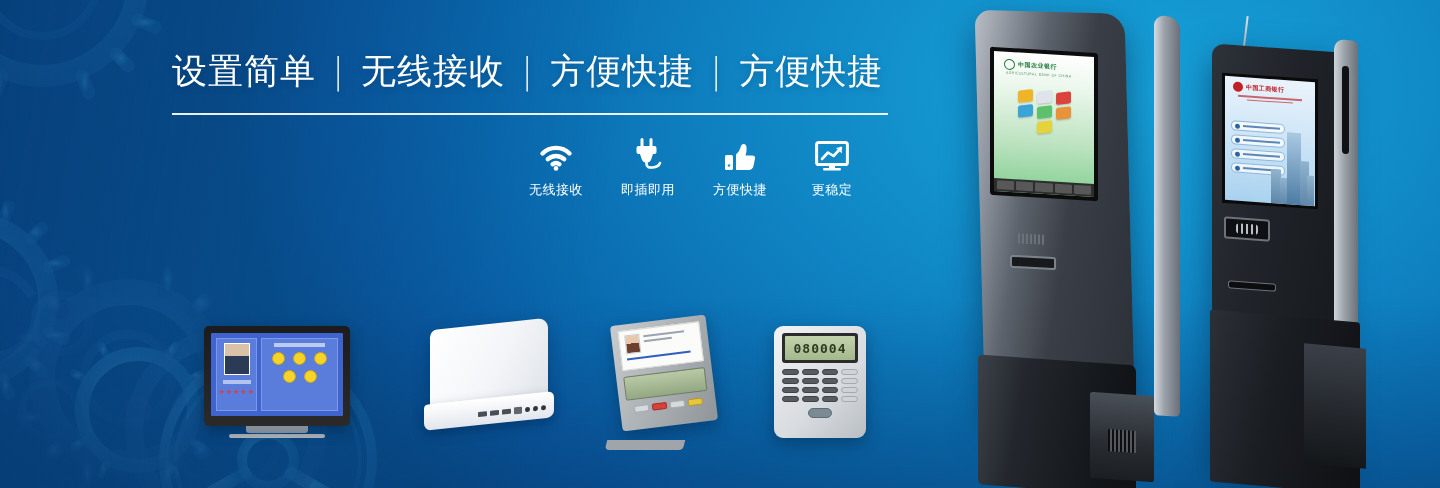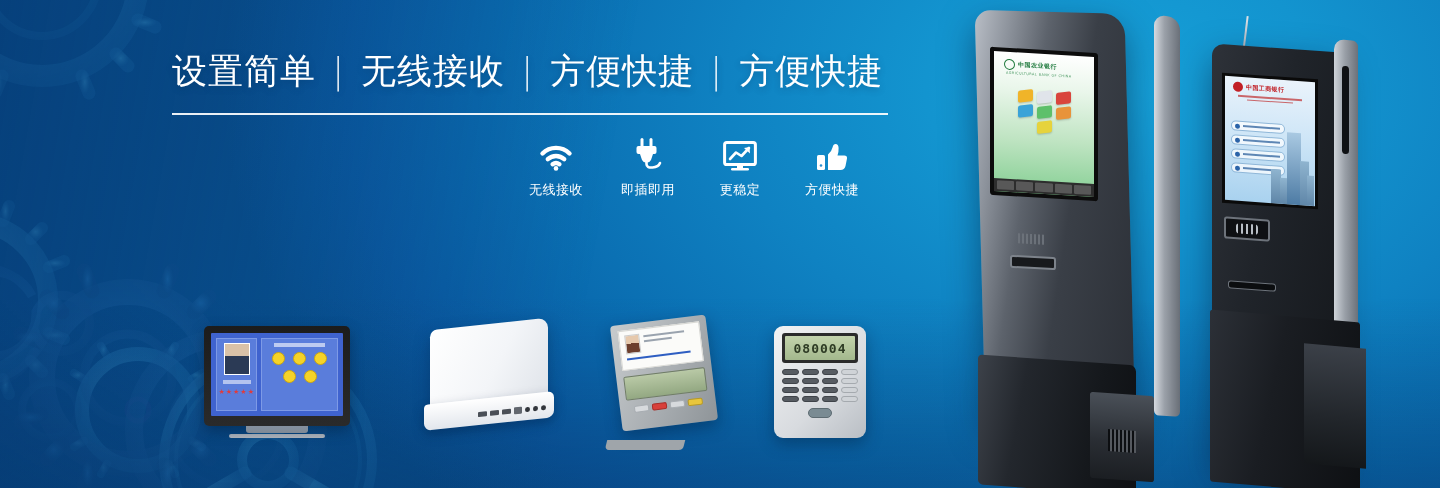--- a/index.html
+++ b/index.html
@@ -522,42 +522,42 @@
             <rect x="2.5" y="8" width="20" height="8" rx="2" fill="#ffffff"></rect>
             <path d="M6 16 H19 L17 22 A5 5 0 0 1 8 22 Z" fill="#ffffff"></path>
             <path d="M12.5 22 V26 Q12.5 30 18.5 29.5 Q24.5 29 26 25" fill="none" stroke="#ffffff" stroke-width="2.6" stroke-linecap="round"></path>
           </svg>
         </div>
         <div class="flabel">即插即用</div>
       </div>
 
       <div class="feature">
         <div class="glyph">
+          <svg width="32" height="28" viewBox="0 0 32 28">
+            <rect x="1" y="12" width="8" height="15" rx="1.6" fill="#ffffff"></rect>
+            <circle cx="5" cy="22.5" r="1.3" fill="#2b8fd0"></circle>
+            <path d="M12 27 H24.5 Q28.5 27 29.5 23 L31 15.5 Q31.4 12.5 28.2 12.5 H21.5
+                     Q22.8 8.8 22.6 5 Q22.4 1 19.6 1 Q17.4 1 16.6 4.2
+                     Q15.6 8.6 12 11.6 Z" fill="#ffffff"></path>
+          </svg>
+        </div>
+        <div class="flabel">方便快捷</div>
+      </div>
+
+      <div class="feature">
+        <div class="glyph">
           <svg width="34" height="30" viewBox="0 0 34 30">
             <rect x="1.6" y="1.6" width="30.8" height="22" rx="2.2" fill="none" stroke="#ffffff" stroke-width="3"></rect>
             <polyline points="7,18 13,11.5 18.5,15 26,7" fill="none" stroke="#ffffff" stroke-width="2.6" stroke-linecap="round" stroke-linejoin="round"></polyline>
             <polygon points="26.5,6 27,12.5 21,7" fill="#ffffff"></polygon>
             <rect x="14" y="23.6" width="6" height="3.6" fill="#ffffff"></rect>
             <rect x="8" y="27" width="18" height="2.6" rx="1.3" fill="#ffffff"></rect>
           </svg>
         </div>
         <div class="flabel">更稳定</div>
-      </div>
-
-      <div class="feature">
-        <div class="glyph">
-          <svg width="32" height="28" viewBox="0 0 32 28">
-            <rect x="1" y="12" width="8" height="15" rx="1.6" fill="#ffffff"></rect>
-            <circle cx="5" cy="22.5" r="1.3" fill="#2b8fd0"></circle>
-            <path d="M12 27 H24.5 Q28.5 27 29.5 23 L31 15.5 Q31.4 12.5 28.2 12.5 H21.5
-                     Q22.8 8.8 22.6 5 Q22.4 1 19.6 1 Q17.4 1 16.6 4.2
-                     Q15.6 8.6 12 11.6 Z" fill="#ffffff"></path>
-          </svg>
-        </div>
-        <div class="flabel">方便快捷</div>
       </div>
 
 
     </div>
   </div>
 
   <div class="products">
 
     <div class="product p-monitor">
       <div class="mon-body">

